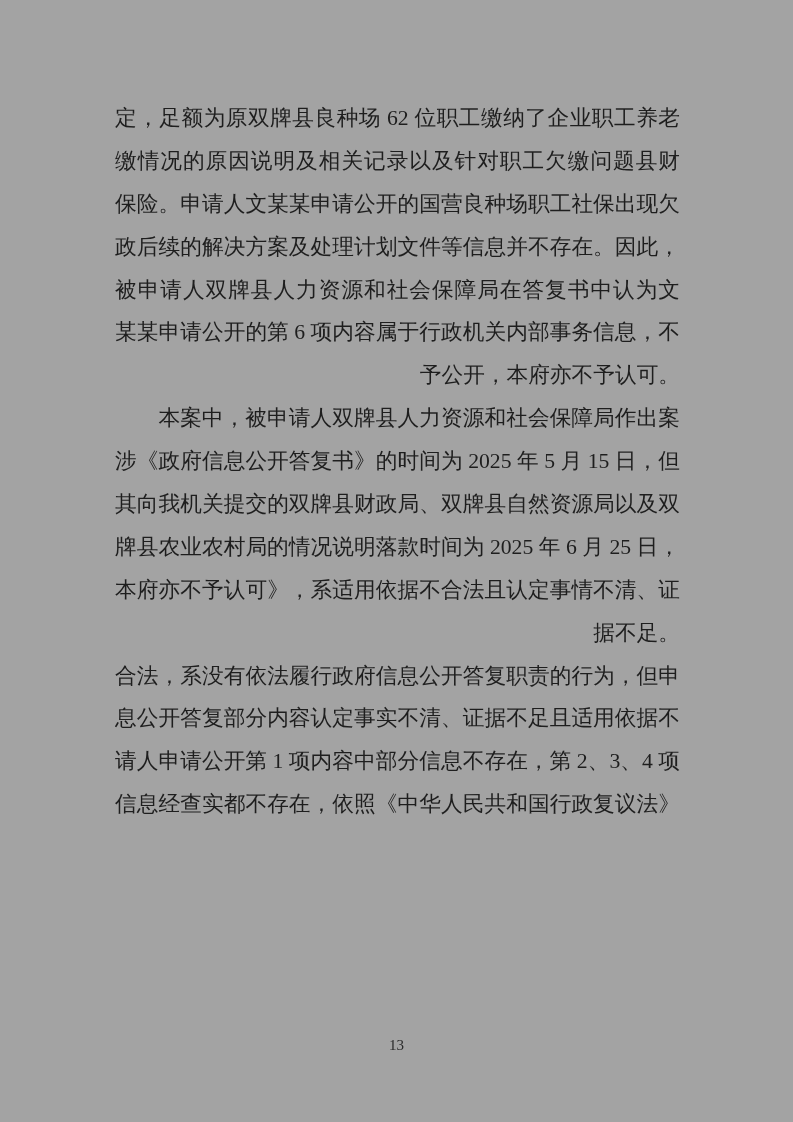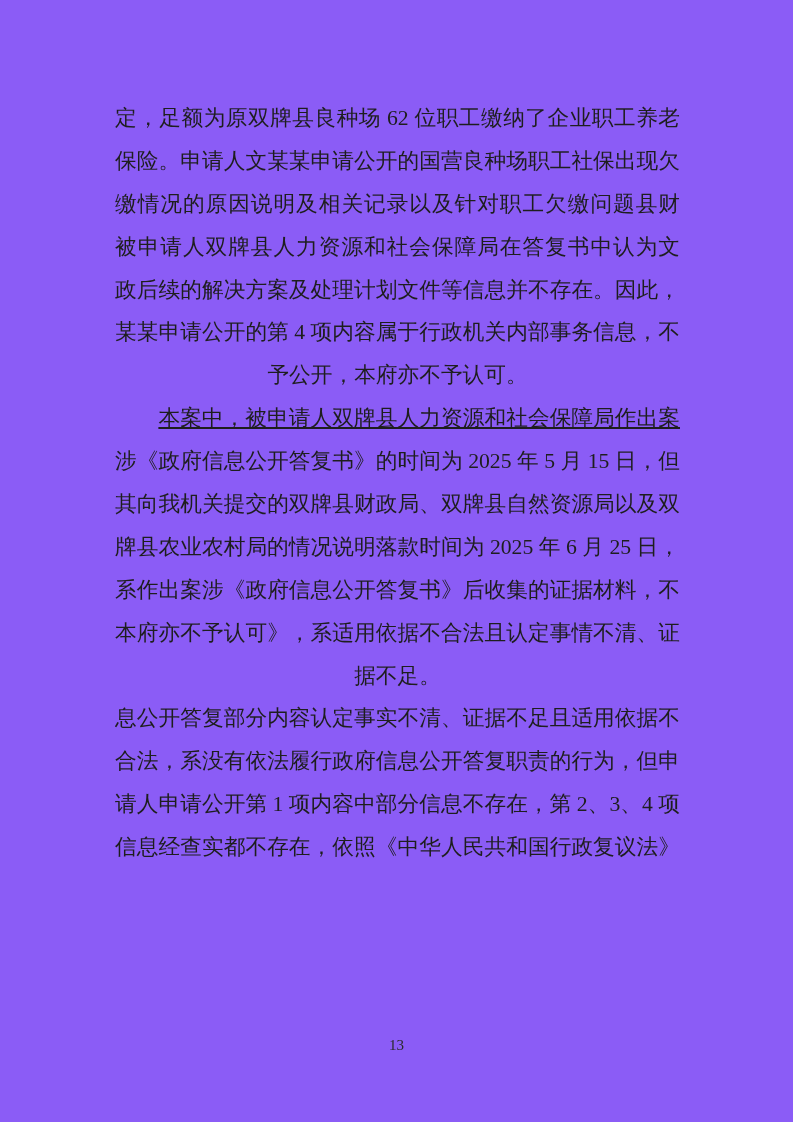--- a/index.html
+++ b/index.html
@@ -4,88 +4,86 @@
 <style>
   html, body {
     margin: 0;
     padding: 0;
     background: #ffffff;
   }
   .page {
     position: relative;
     width: 793px;
     height: 1122px;
-    background: #8b5cf6;
+    background: #a3a3a3;
     overflow: hidden;
     font-family: "Liberation Serif", "DejaVu Serif", serif;
     color: #1e1e1e;
   }
   .content {
     position: absolute;
     left: 115px;
     top: 97px;
     width: 565px;
   }
   .paragraph {
     margin: 0;
     padding: 0;
   }
   .line {
     font-size: 21.7px;
     line-height: 42.9px;
     height: 42.9px;
     overflow: hidden;
     white-space: nowrap;
-    text-align: center;
+    text-align: right;
   }
   .line.justify {
     white-space: normal;
     text-align: justify;
     text-align-last: justify;
   }
   .line.indent {
     text-indent: 2em;
-    text-decoration: underline;
   }
   .page-number {
     position: absolute;
     top: 1035px;
     left: 0;
     right: 0;
     text-align: center;
     font-size: 15px;
     line-height: 20px;
     color: #2a2a2a;
     font-family: "Liberation Serif", "DejaVu Serif", serif;
   }
 </style>
 </head>
 <body>
 
 <div class="page">
   <div class="content">
       <div class="paragraph">
         <div class="line justify">定，足额为原双牌县良种场 62 位职工缴纳了企业职工养老</div>
+        <div class="line justify">缴情况的原因说明及相关记录以及针对职工欠缴问题县财</div>
         <div class="line justify">保险。申请人文某某申请公开的国营良种场职工社保出现欠</div>
-        <div class="line justify">缴情况的原因说明及相关记录以及针对职工欠缴问题县财</div>
+        <div class="line justify">政后续的解决方案及处理计划文件等信息并不存在。因此，</div>
         <div class="line justify">被申请人双牌县人力资源和社会保障局在答复书中认为文</div>
-        <div class="line justify">政后续的解决方案及处理计划文件等信息并不存在。因此，</div>
-        <div class="line justify">某某申请公开的第 4 项内容属于行政机关内部事务信息，不</div>
+        <div class="line justify">某某申请公开的第 6 项内容属于行政机关内部事务信息，不</div>
         <div class="line">予公开，本府亦不予认可。</div>
       </div>
       <div class="paragraph">
         <div class="line justify indent">本案中，被申请人双牌县人力资源和社会保障局作出案</div>
         <div class="line justify">涉《政府信息公开答复书》的时间为 2025 年 5 月 15 日，但</div>
         <div class="line justify">其向我机关提交的双牌县财政局、双牌县自然资源局以及双</div>
         <div class="line justify">牌县农业农村局的情况说明落款时间为 2025 年 6 月 25 日，</div>
-        <div class="line justify">系作出案涉《政府信息公开答复书》后收集的证据材料，不</div>
         <div class="line justify">本府亦不予认可》，系适用依据不合法且认定事情不清、证</div>
         <div class="line">据不足。</div>
       </div>
       <div class="paragraph">
+        <div class="line justify">合法，系没有依法履行政府信息公开答复职责的行为，但申</div>
         <div class="line justify">息公开答复部分内容认定事实不清、证据不足且适用依据不</div>
-        <div class="line justify">合法，系没有依法履行政府信息公开答复职责的行为，但申</div>
         <div class="line justify">请人申请公开第 1 项内容中部分信息不存在，第 2、3、4 项</div>
         <div class="line justify">信息经查实都不存在，依照《中华人民共和国行政复议法》</div>
       </div>
     </div>
   <div class="page-number">13</div>
 </div>
 
 </body></html>

